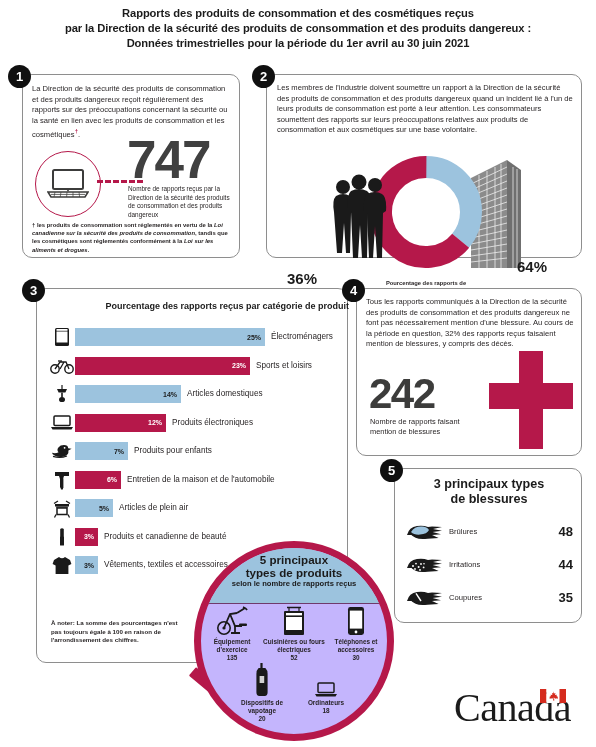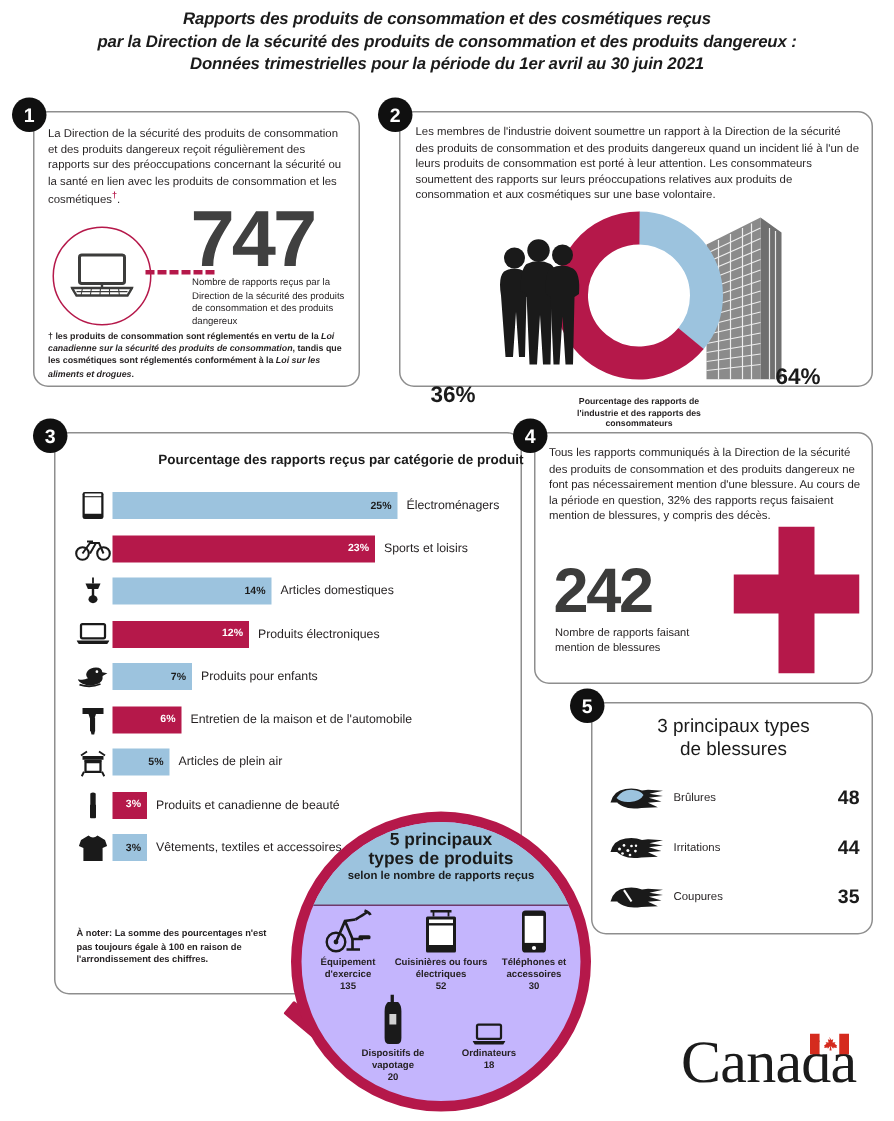--- a/index.html
+++ b/index.html
@@ -13,21 +13,21 @@
     position:relative;
   }
   .page{position:relative;width:596px;height:747px;}
 
   
   .title{
     position:absolute;left:0;top:6px;width:596px;
     text-align:center;font-weight:bold;font-size:11.2px;line-height:15px;
     color:#1b1b1b;letter-spacing:-0.1px;
   }
-  .title div{white-space:nowrap;font-style:italic;}
+  .title div{white-space:nowrap;}
 
   
   .panel{
     position:absolute;
     border:1.2px solid #8e8e8e;
     border-radius:10px;
     background:#fff;
     box-sizing:border-box;
   }
   .badge{
@@ -69,21 +69,21 @@
   #p1-foot{
     position:absolute;left:9px;top:146px;width:200px;
     font-size:5.9px;line-height:8.2px;color:#231f20;font-weight:bold;
   }
   #p1-foot i{font-style:italic;}
 
   
   #panel2{left:266px;top:74px;width:316px;height:184px;}
   #badge2{left:252px;top:65px;}
   #p2-text{position:absolute;left:10px;top:8px;width:296px;}
-  #p2-graphic{position:absolute;left:0;top:68px;width:316px;height:112px;}
+  #p2-graphic{position:absolute;left:0;top:83px;width:316px;height:112px;}
   .pct{
     position:absolute;font-weight:bold;font-size:15px;color:#1b1b1b;
   }
   #pct36{left:20px;top:112px;}
   #pct64{left:250px;top:100px;}
   #donut-label{
     position:absolute;left:116px;top:122px;width:86px;
     text-align:center;font-size:5.8px;line-height:7.6px;
     font-weight:bold;color:#231f20;
   }
@@ -129,21 +129,21 @@
     position:absolute;left:13px;top:128px;width:110px;
     font-size:7.4px;line-height:9.6px;color:#231f20;
   }
   #p4-cross{position:absolute;left:132px;top:62px;}
 
   
   #panel5{left:394px;top:468px;width:188px;height:155px;}
   #badge5{left:380px;top:459px;}
   #p5-title{
     position:absolute;left:0;top:8px;width:188px;text-align:center;
-    font-size:12.6px;font-weight:normal;line-height:15px;color:#1b1b1b;
+    font-size:12.6px;font-weight:bold;line-height:15px;color:#1b1b1b;
   }
   #p5-list{position:absolute;left:10px;top:46px;width:168px;}
   .injrow{display:flex;align-items:center;height:33px;}
   .ihand{width:44px;flex:0 0 44px;display:flex;align-items:center;}
   .iname{flex:1;font-size:7.6px;color:#231f20;}
   .ival{font-weight:bold;font-size:13px;color:#1b1b1b;width:34px;text-align:right;}
 
   
   #magnifier{position:absolute;left:186px;top:541px;width:218px;height:206px;}
   #mag-circle{

